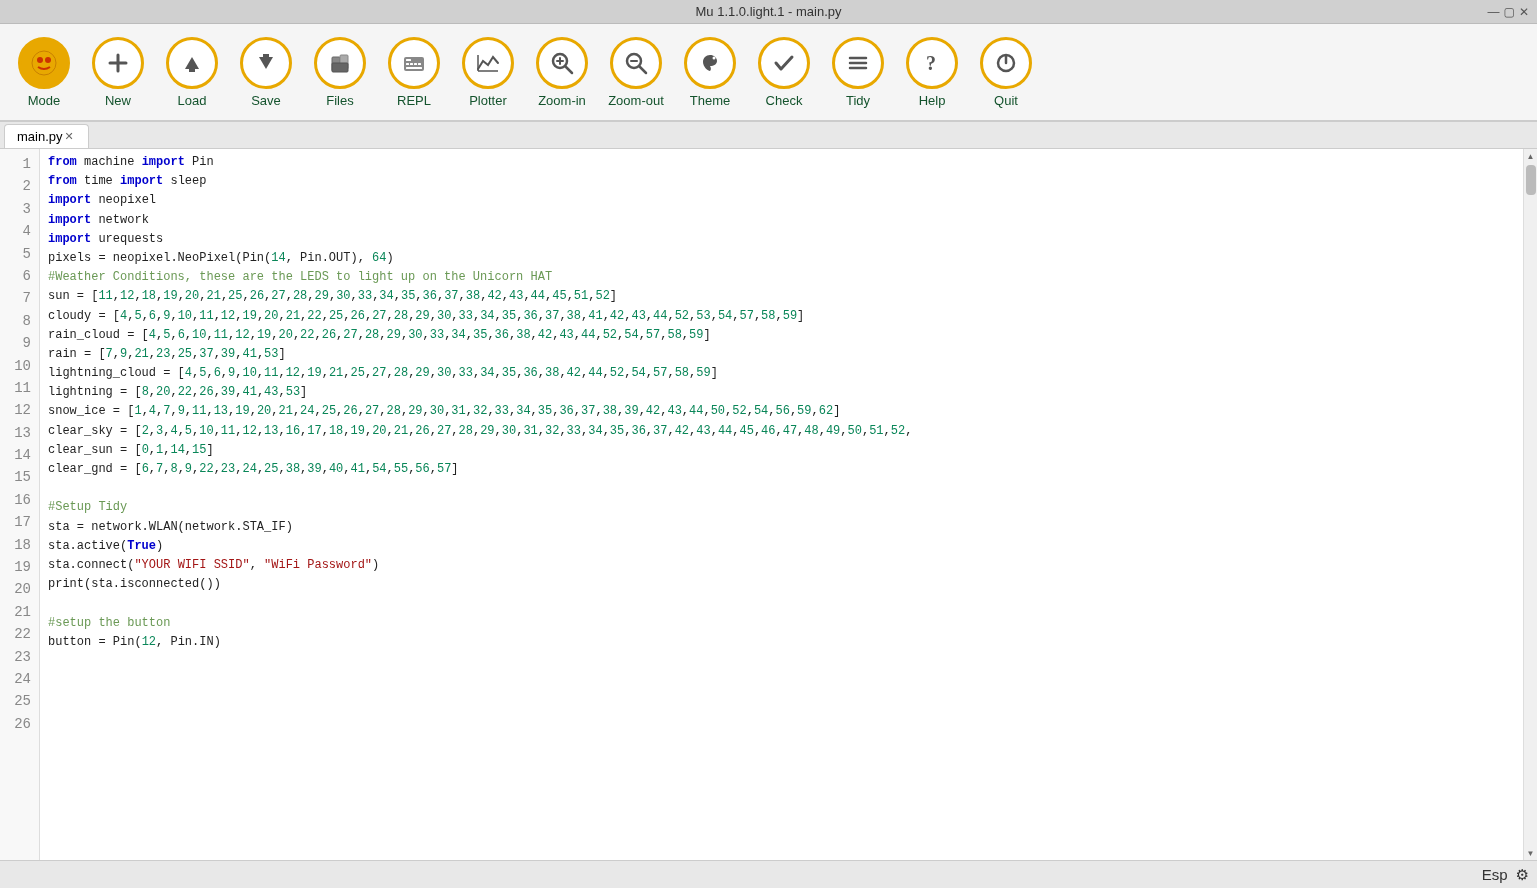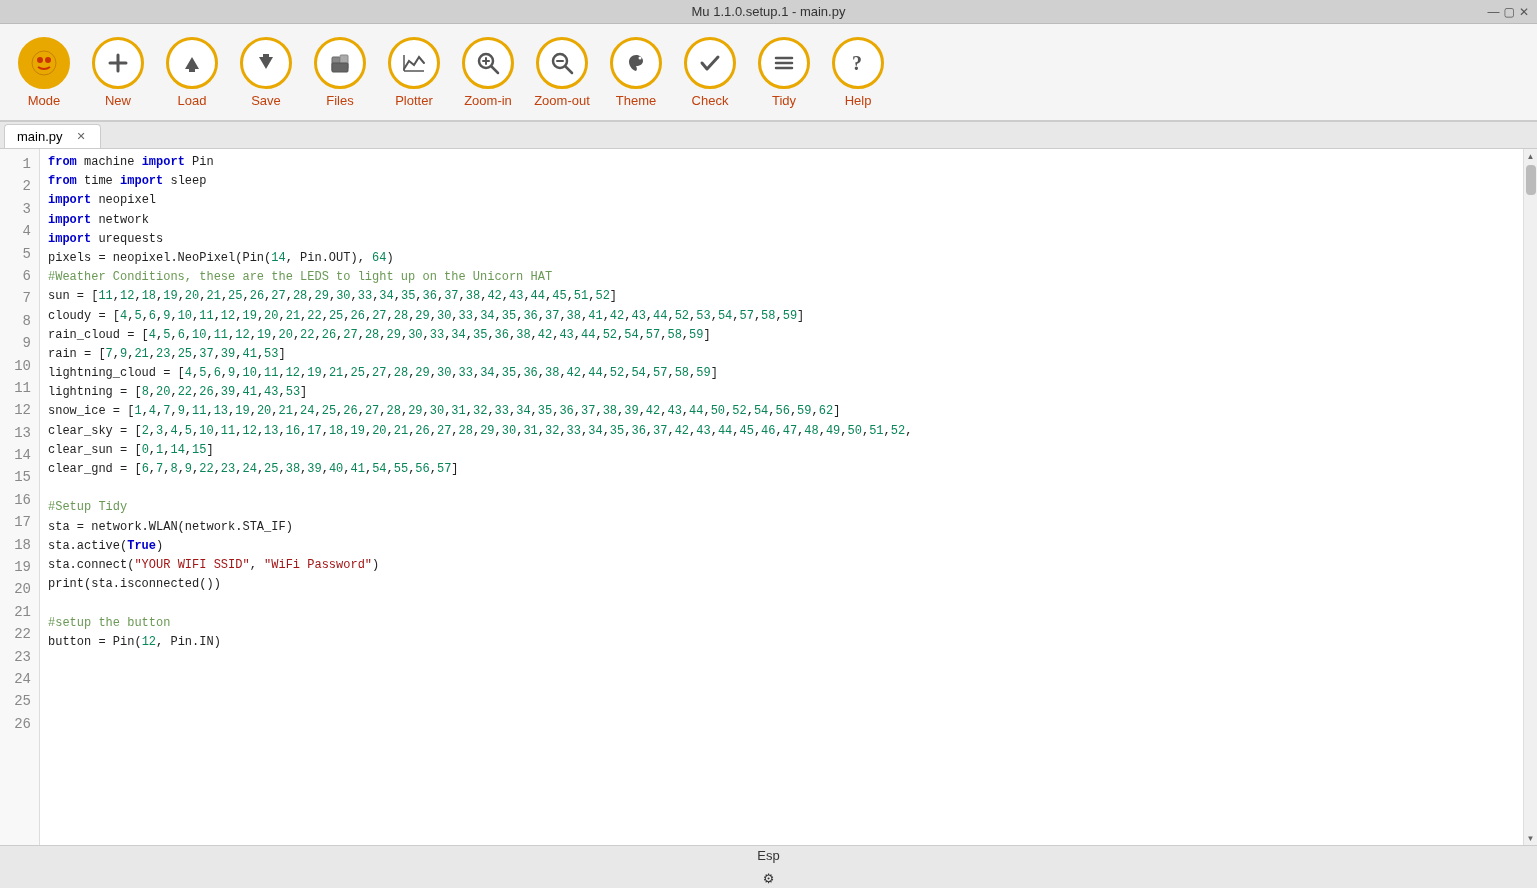--- a/index.html
+++ b/index.html
@@ -68,35 +68,35 @@
       background: white;
       color: #555;
     }
     .tool-icon.mode-icon {
       background: #e8a800;
       border-color: #e8a800;
       font-size: 18px;
     }
     .tool-label {
       font-size: 13px;
-      color: #c2410c;
+      color: #14532d;
       font-weight: 500;
     }
     
     #tabs {
       background: #e8e8e8;
       display: flex;
       align-items: center;
       border-bottom: 1px solid #ccc;
       padding: 0 4px;
     }
     .tab {
       display: flex;
       align-items: center;
-      gap: 12px;
+      gap: 0;
       padding: 4px 12px;
       background: white;
       border: 1px solid #ccc;
       border-bottom: none;
       font-size: 13px;
       cursor: pointer;
       border-radius: 4px 4px 0 0;
       margin-top: 2px;
     }
     .tab-close {
@@ -161,37 +161,36 @@
       margin: 2px auto;
     }
     
     #status-bar {
       background: #e8e8e8;
       border-top: 1px solid #ccc;
       display: flex;
       align-items: center;
       justify-content: flex-end;
       padding: 2px 8px;
-      font-size: 13px;
+      font-size: 15px;
       color: #333;
       gap: 8px;
       min-height: 28px;
-      flex-direction: column;
     }
     
     .kw { color: #0000cd; font-weight: bold; }
     .str { color: #a31515; }
     .cm { color: #6a9955; }
     .num { color: #098658; }
   </style>
 </head>
 <body>
 
 <div id="title-bar">
-  <span>Mu 1.1.0.setup.1 - main.py</span>
+  <span>Mu 1.1.0.light.1 - main.py</span>
   <div class="window-controls">
     <span>—</span>
     <span>▢</span>
     <span>✕</span>
   </div>
 </div>
 
 <div id="toolbar">
 
   <button class="tool-btn">
@@ -241,20 +240,34 @@
     <div class="tool-icon">
       <svg width="28" height="28" viewBox="0 0 28 28" fill="none">
         <rect x="6" y="8" width="8" height="14" rx="1" fill="#888" stroke="#666" stroke-width="1"></rect>
         <rect x="14" y="6" width="8" height="14" rx="1" fill="#aaa" stroke="#888" stroke-width="1"></rect>
         <rect x="6" y="14" width="16" height="9" rx="1" fill="#666" stroke="#555" stroke-width="1"></rect>
       </svg>
     </div>
     <span class="tool-label">Files</span>
   </button>
 
+  <button class="tool-btn">
+    <div class="tool-icon">
+      <svg width="28" height="28" viewBox="0 0 28 28" fill="none">
+        <rect x="4" y="8" width="20" height="14" rx="2" fill="#888"></rect>
+        <rect x="6" y="10" width="5" height="2" rx="0.5" fill="white"></rect>
+        <rect x="6" y="14" width="3" height="2" rx="0.5" fill="white"></rect>
+        <rect x="10" y="14" width="3" height="2" rx="0.5" fill="white"></rect>
+        <rect x="14" y="14" width="3" height="2" rx="0.5" fill="white"></rect>
+        <rect x="18" y="14" width="3" height="2" rx="0.5" fill="white"></rect>
+        <rect x="6" y="18" width="16" height="2" rx="0.5" fill="white"></rect>
+      </svg>
+    </div>
+    <span class="tool-label">REPL</span>
+  </button>
 
   <button class="tool-btn">
     <div class="tool-icon">
       <svg width="28" height="28" viewBox="0 0 28 28" fill="none">
         <polyline points="4,20 9,12 14,16 19,8 24,14" stroke="#555" stroke-width="2" fill="none" stroke-linecap="round"></polyline>
         <line x1="4" y1="22" x2="24" y2="22" stroke="#555" stroke-width="1.5"></line>
         <line x1="4" y1="6" x2="4" y2="22" stroke="#555" stroke-width="1.5"></line>
       </svg>
     </div>
     <span class="tool-label">Plotter</span>
@@ -315,20 +328,30 @@
 
   <button class="tool-btn">
     <div class="tool-icon">
       <svg width="28" height="28" viewBox="0 0 28 28" fill="none">
         <text x="8" y="21" font-size="20" fill="#555" font-family="serif" font-weight="bold">?</text>
       </svg>
     </div>
     <span class="tool-label">Help</span>
   </button>
 
+  <button class="tool-btn">
+    <div class="tool-icon">
+      <svg width="28" height="28" viewBox="0 0 28 28" fill="none">
+        <circle cx="14" cy="14" r="8" stroke="#555" stroke-width="2.5" fill="none"></circle>
+        <path d="M14 7 L14 14" stroke="#555" stroke-width="2.5" stroke-linecap="round"></path>
+        <path d="M9 9.5 A8 8 0 1 0 19 9.5" stroke="none" fill="none"></path>
+      </svg>
+    </div>
+    <span class="tool-label">Quit</span>
+  </button>
 </div>
 
 <div id="tabs">
   <div class="tab">
     <span>main.py</span>
     <span class="tab-close">✕</span>
   </div>
 </div>
 
 <div id="editor-container">

